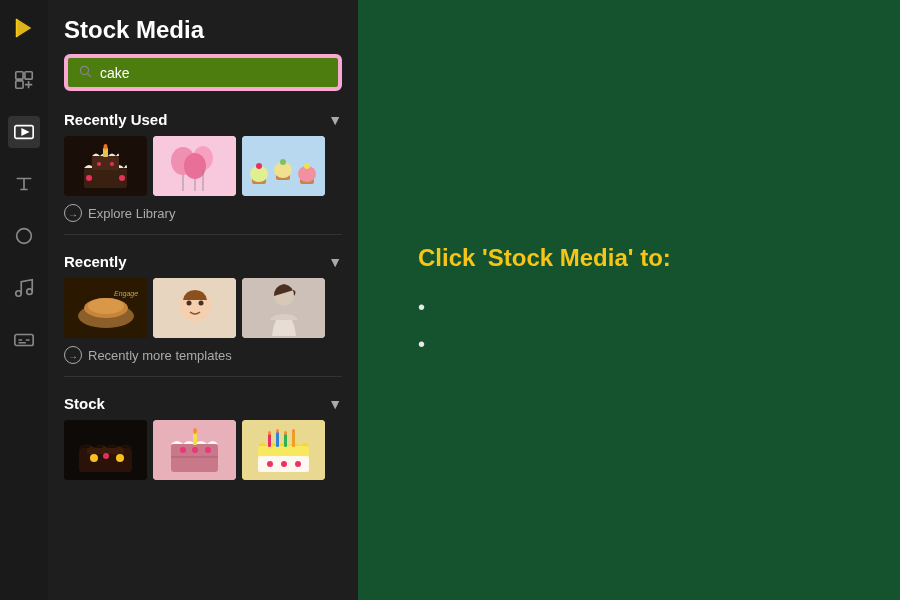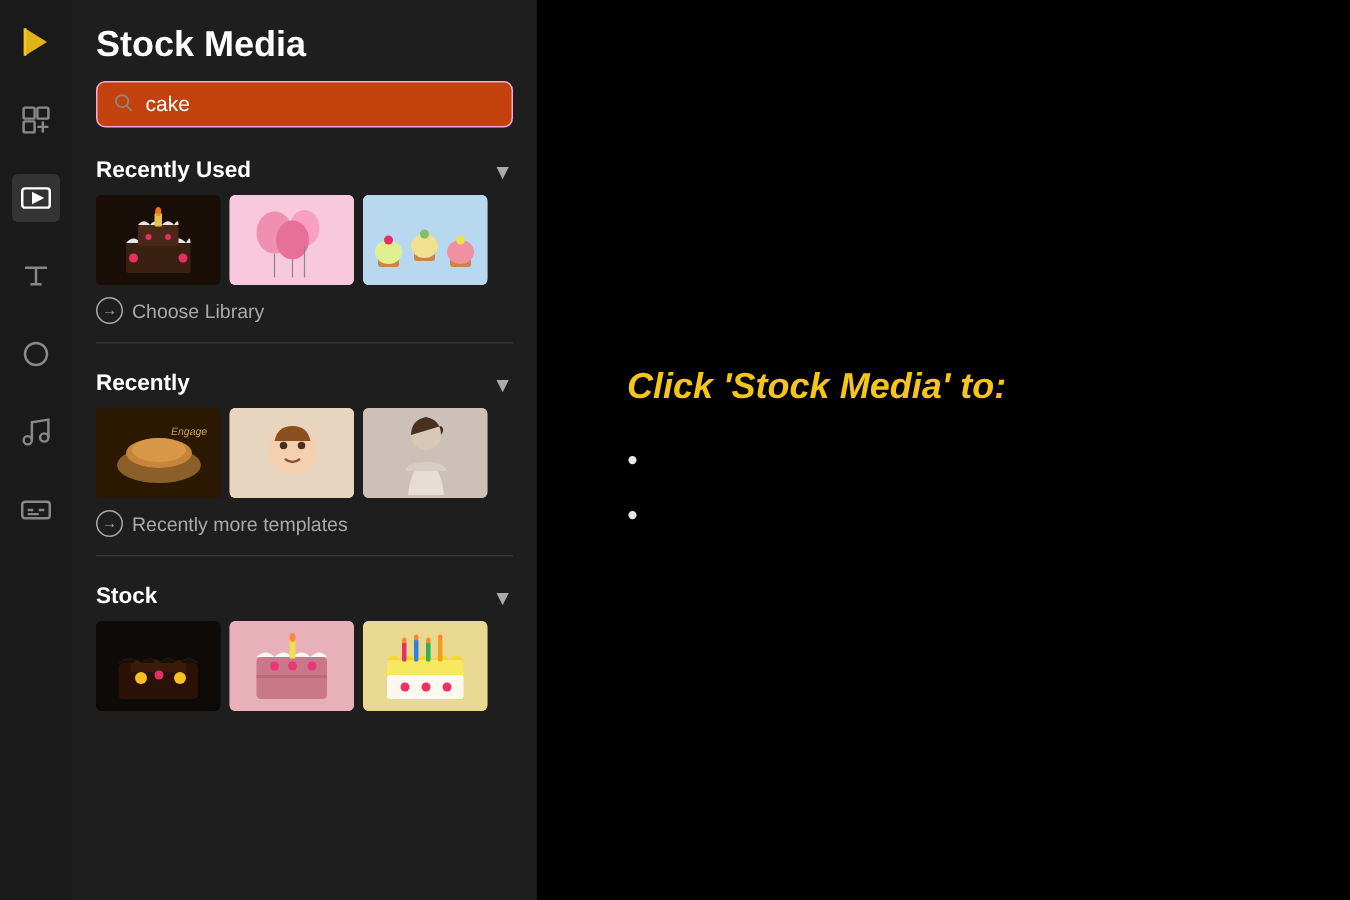--- a/index.html
+++ b/index.html
@@ -57,23 +57,23 @@
       padding: 16px 16px 10px;
     }
     .sidebar-title {
       color: #ffffff;
       font-size: 24px;
       font-weight: 600;
       margin-bottom: 10px;
     }
     .search-box {
       display: flex;
-      align-items: flex-start;
-      background: #c2410c;
-      border: 1px solid #f9a8d4;
+      align-items: flex-end;
+      background: #4d7c0f;
+      border: 4px solid #f9a8d4;
       border-radius: 6px;
       padding: 6px 10px;
       gap: 8px;
     }
     .search-icon-wrap {
       color: #888;
       font-size: 14px;
     }
     .search-input {
       background: transparent;
@@ -158,22 +158,21 @@
       margin: 8px 16px;
     }
 
     
     .main-content {
       flex: 1;
       display: flex;
       flex-direction: column;
       justify-content: center;
       padding: 40px 60px;
-      background: #000000;
-      font-style: italic;
+      background: #14532d;
     }
 
     .cta-title {
       color: #f5c518;
       font-size: 24px;
       font-weight: 700;
       margin-bottom: 24px;
     }
     .cta-list {
       list-style: none;
@@ -356,21 +355,21 @@
               <rect x="0" y="18" width="14" height="10" fill="#c8844a" rx="2"></rect>
               <ellipse cx="7" cy="18" rx="9" ry="8" fill="#f090a0"></ellipse>
               <circle cx="7" cy="10" r="3" fill="#f0e050"></circle>
             </g>
           </svg>
         </div>
       </div>
 
       <div class="browse-link">
         <div class="circle-arrow">→</div>
-        <span>Choose Library</span>
+        <span>Explore Library</span>
       </div>
 
       <div class="divider"></div>
     </div>
 
     <div class="section">
       <div class="section-header">
         <span class="section-title">Recently</span>
         <span class="chevron">▼</span>
       </div>

